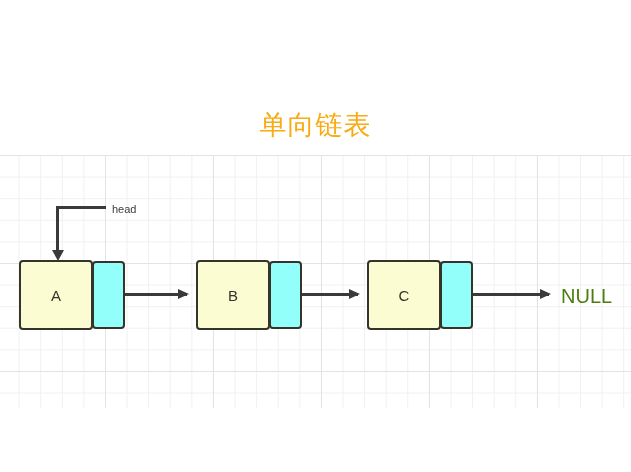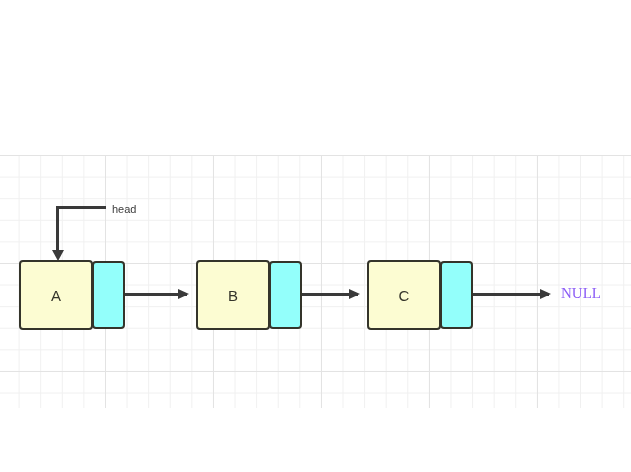--- a/index.html
+++ b/index.html
@@ -151,33 +151,34 @@
     font-size: 11px;
     color: #3b3b3b;
     font-family: "Liberation Sans", sans-serif;
     white-space: nowrap;
   }
   
   .null-label {
     position: absolute;
     left: 561px;
     top: 285px;
-    font-size: 15px;
-    color: #8b5cf6;
-    font-family: Liberation Serif, serif;
+    font-size: 20px;
+    color: #4d7c0f;
+    font-family: Liberation Sans, sans-serif;
     white-space: nowrap;
   }
 </style>
 </head>
 <body>
 
 <div id="canvas">
 
   <div class="grid"></div>
 
+  <div class="title">单向链表</div>
 
   <div class="head-elbow">
     <div class="h-seg"></div>
     <div class="v-seg"></div>
     <div class="arrow-down"></div>
   </div>
   <div class="head-label">head</div>
 
   <div class="node" id="node-a">
     <div class="data-cell">A</div>

